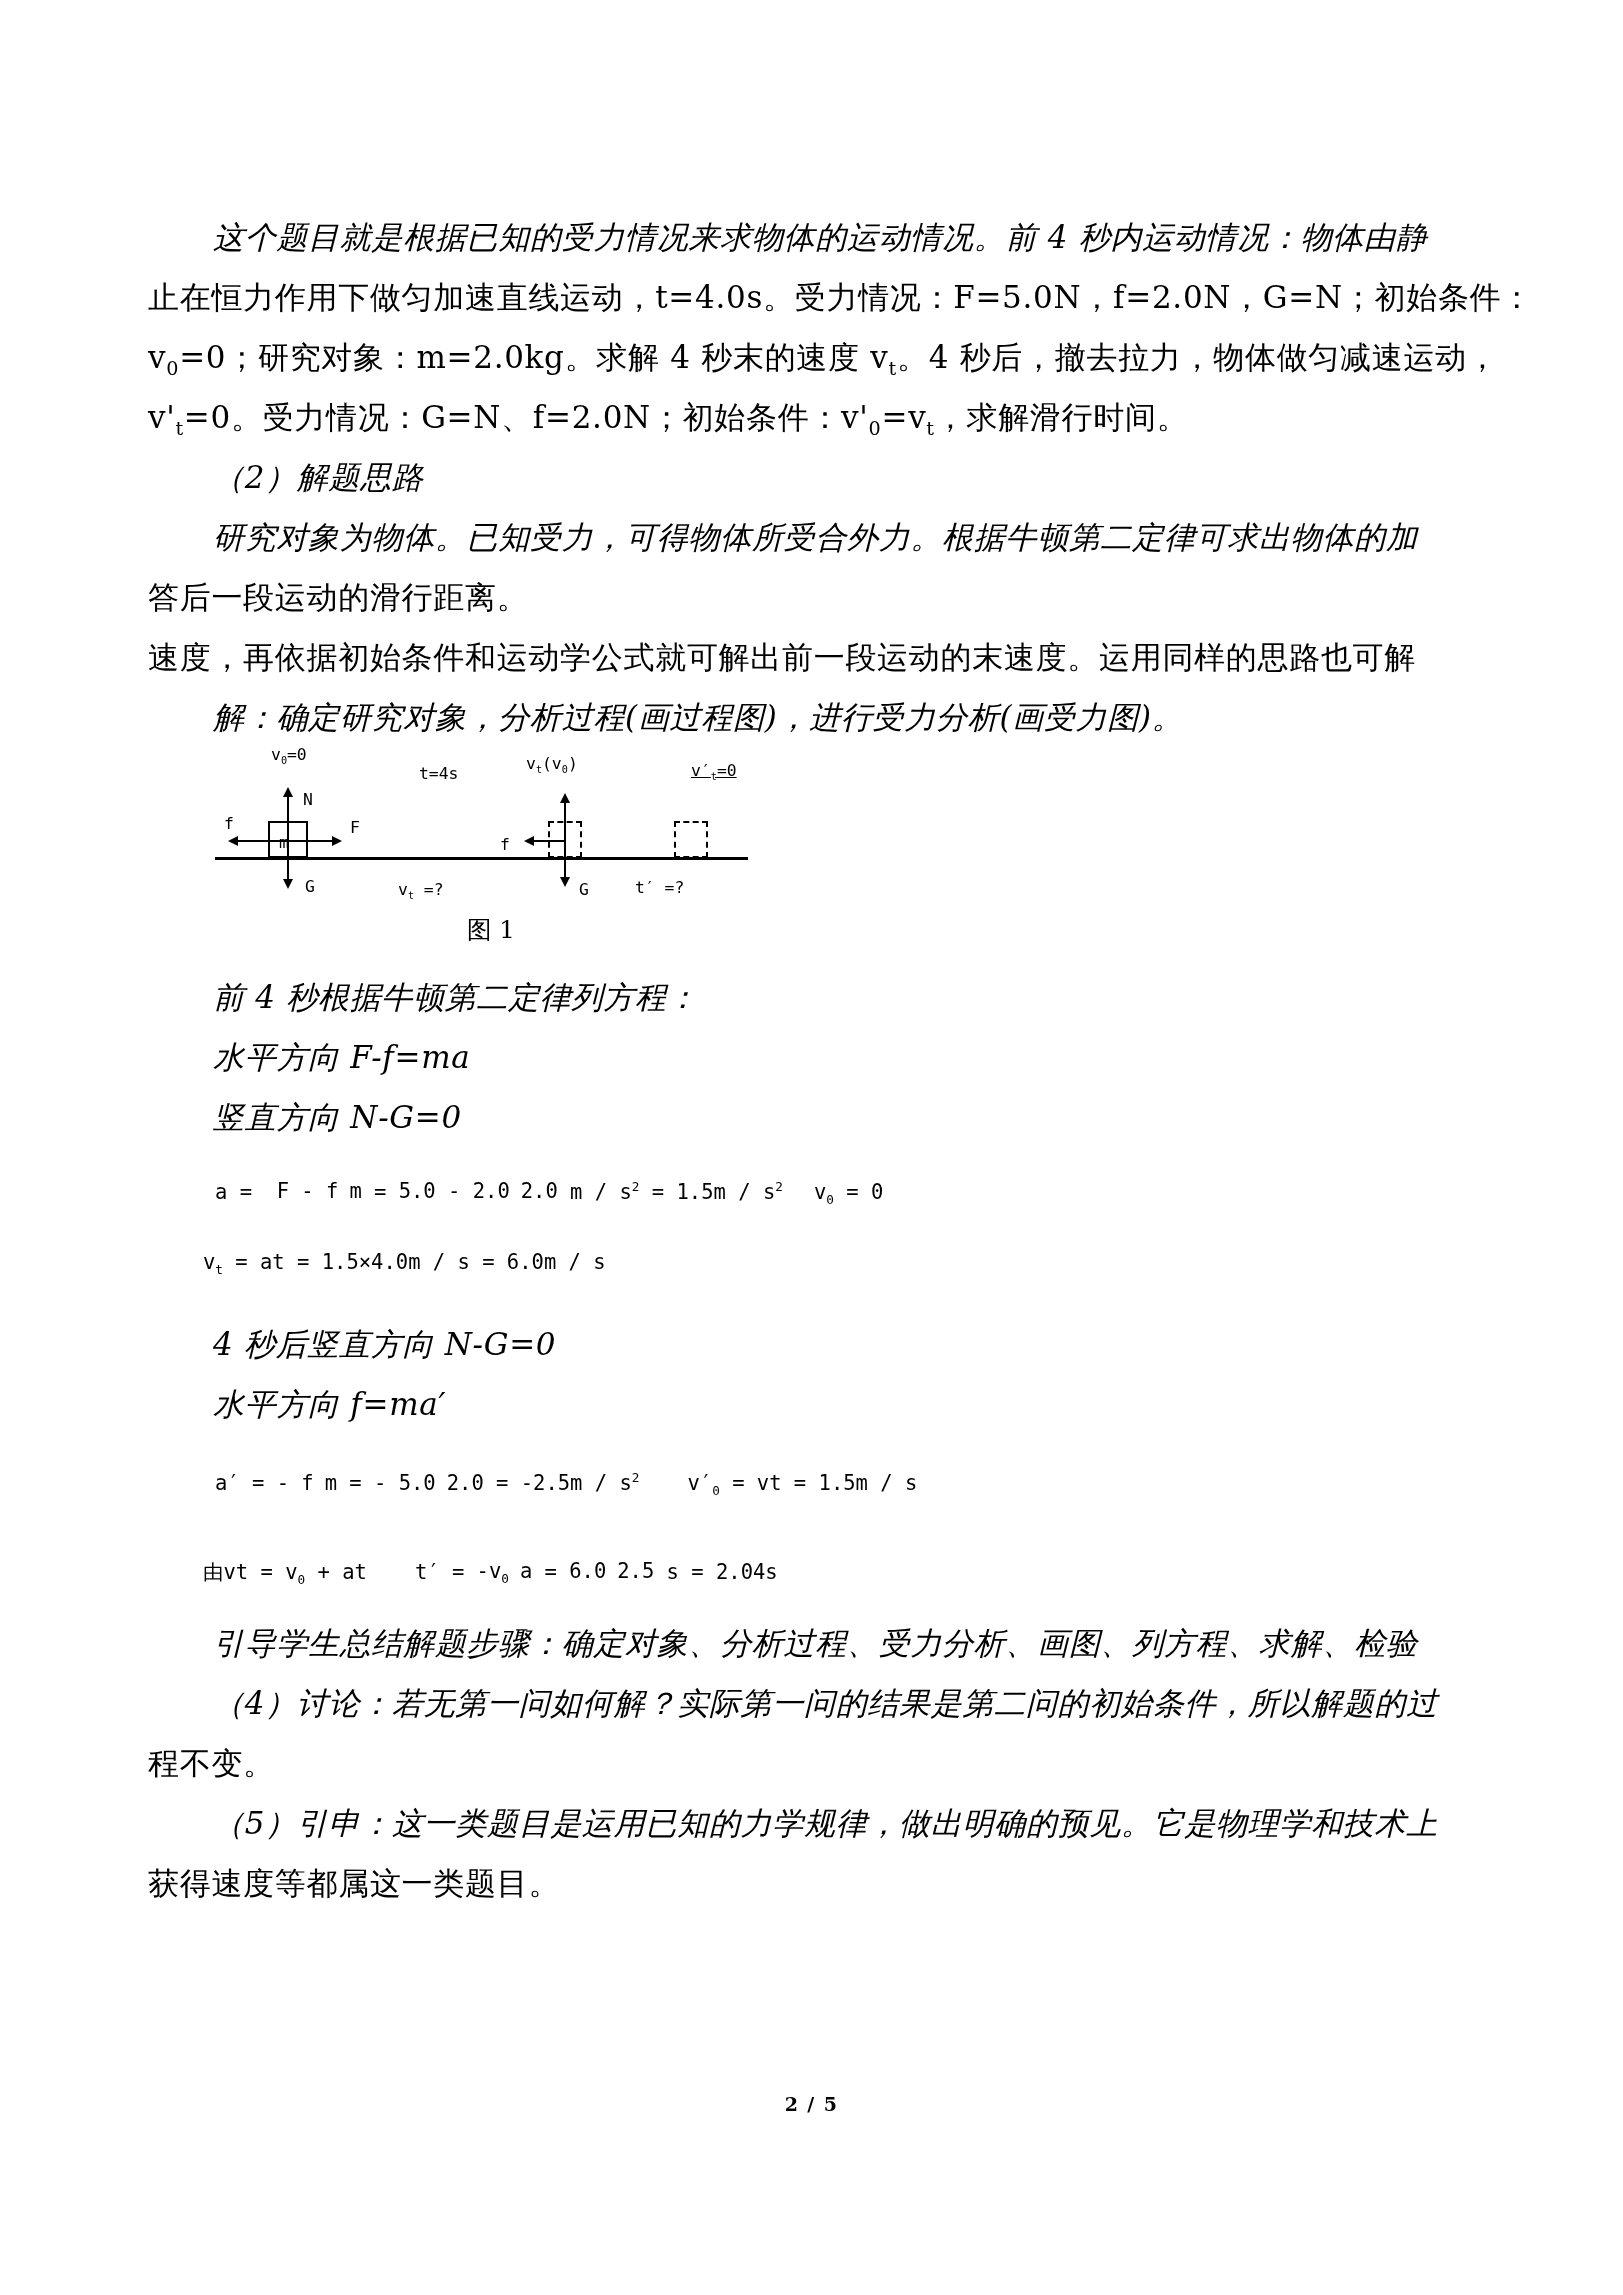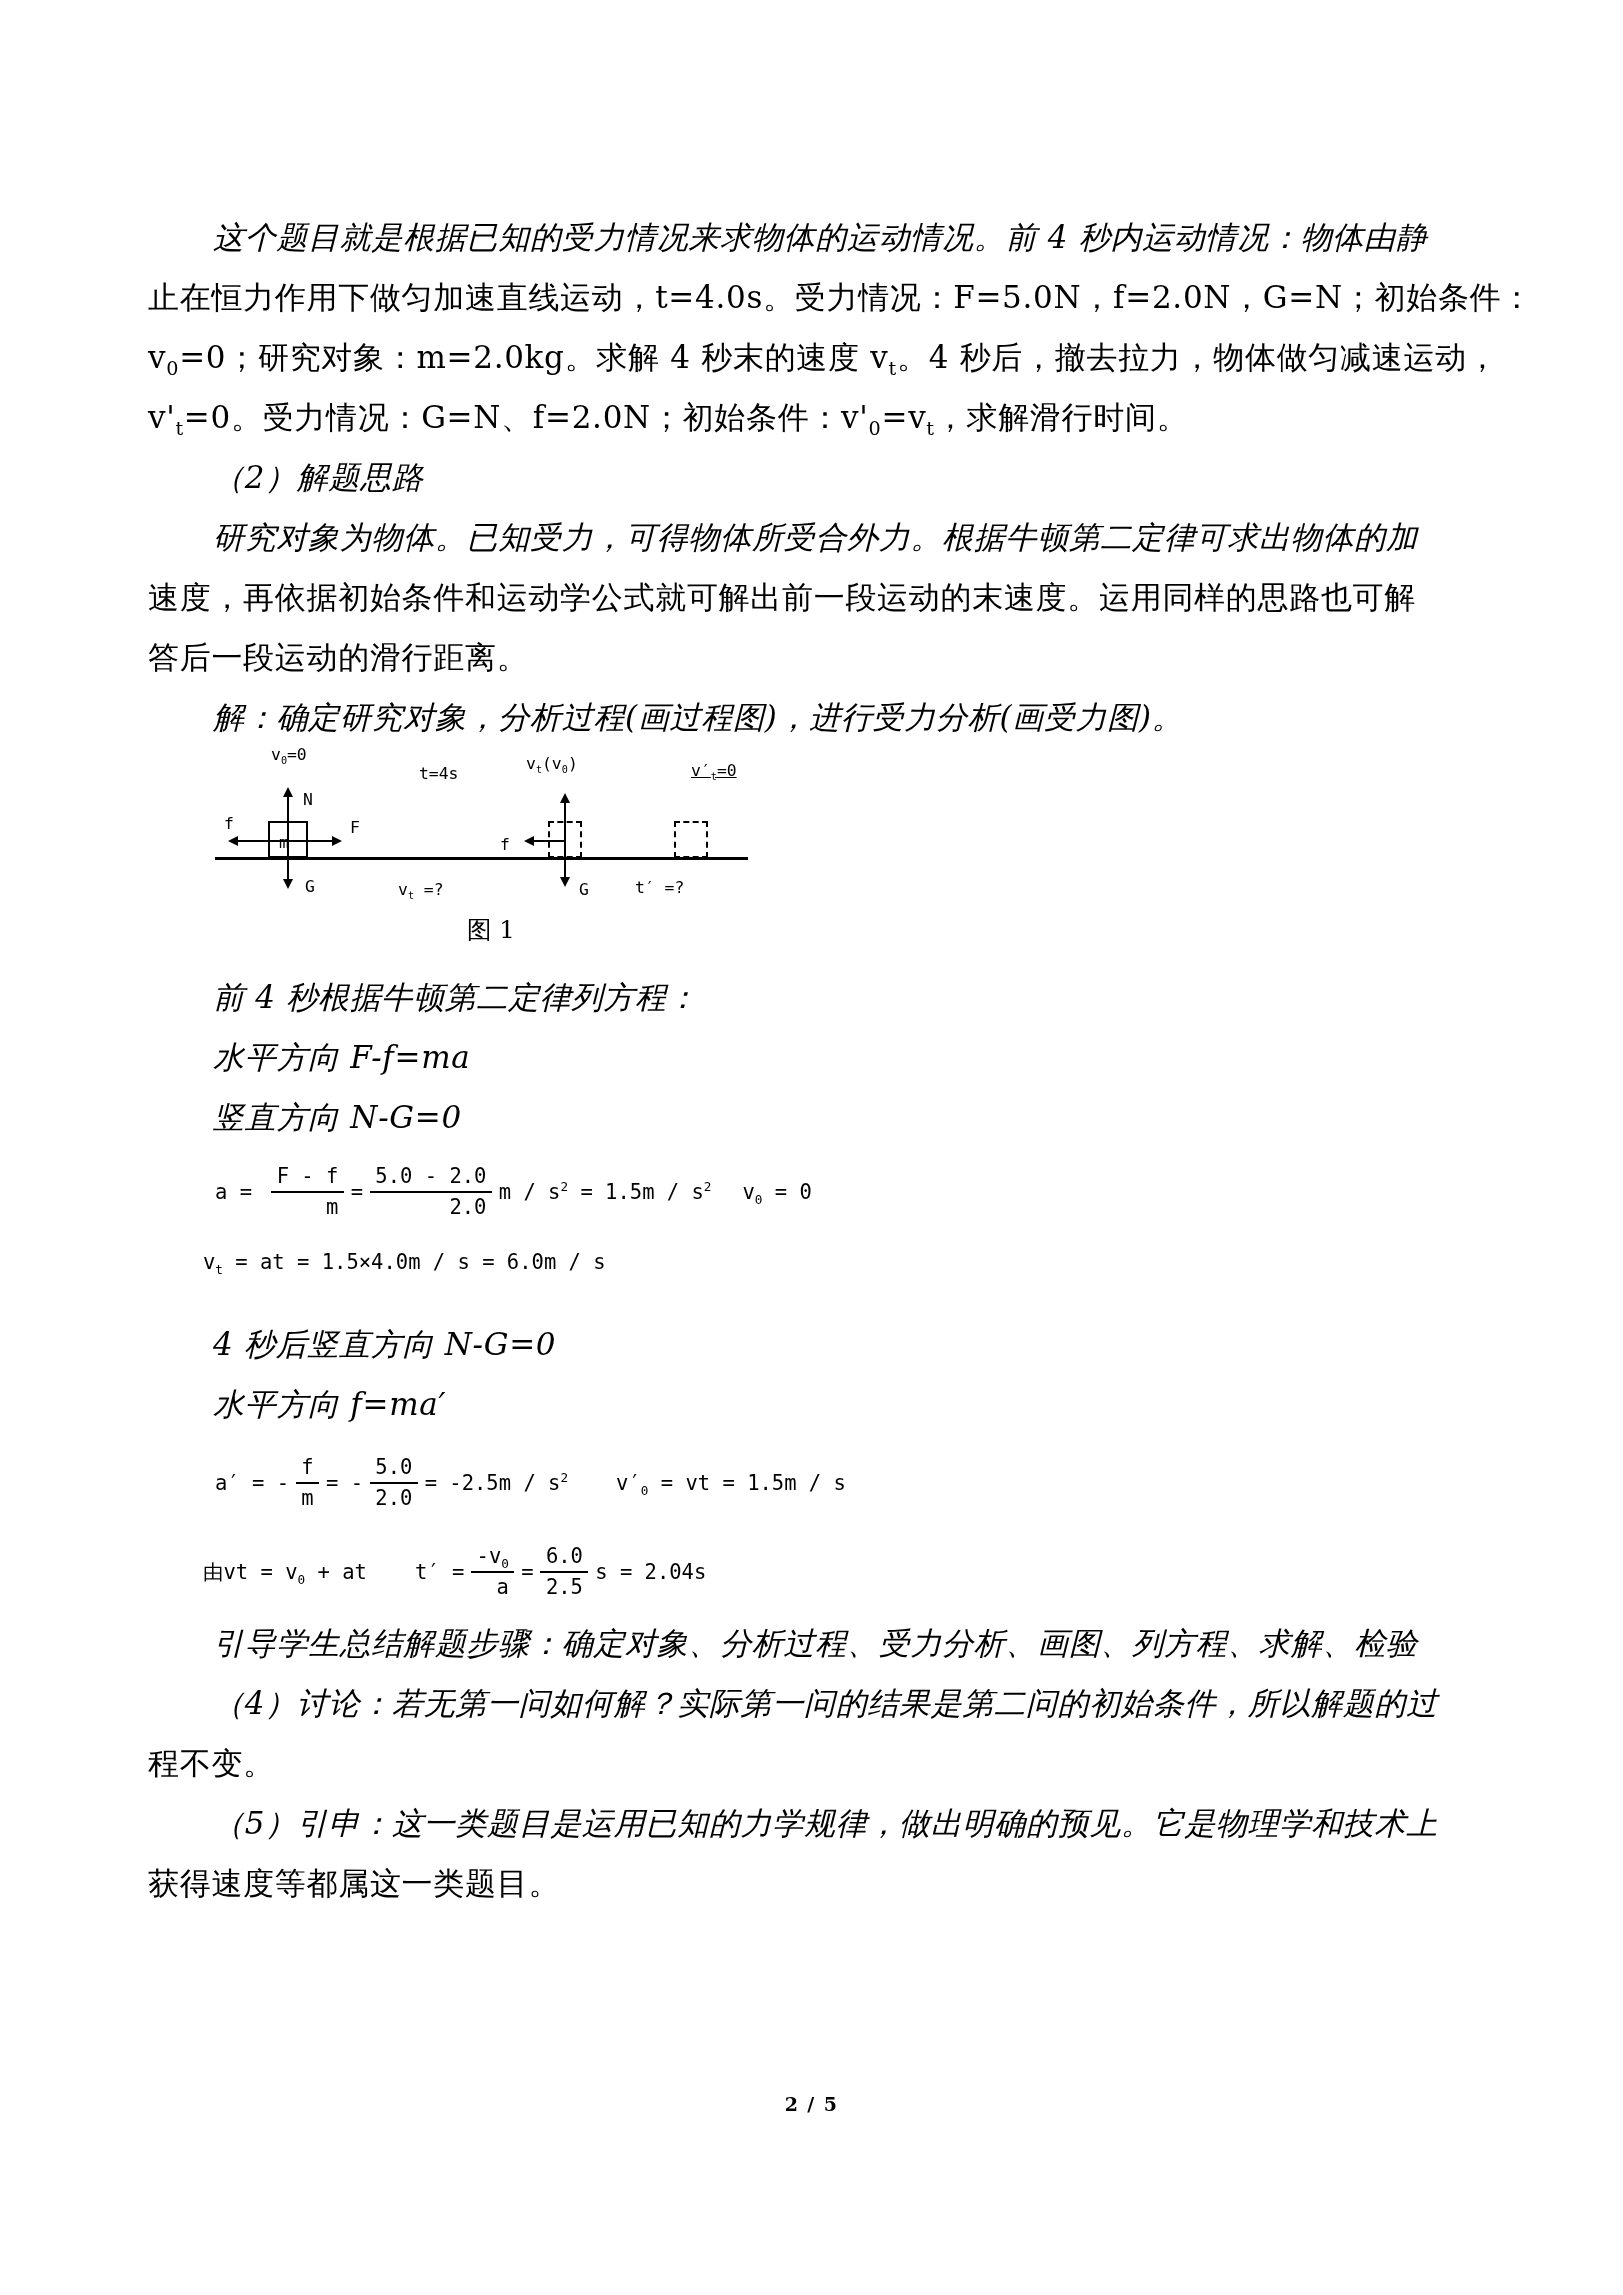--- a/index.html
+++ b/index.html
@@ -33,21 +33,21 @@
                font-size:24.5px;line-height:27px;}
 
   
   .eq{display:flex;align-items:center;
       font-family:"DejaVu Sans Mono","Liberation Mono",monospace;
       font-size:20.5px;white-space:pre;}
   .eq-1{height:89px;margin-left:67px;}
   .eq-2{height:51px;margin-left:55px;align-items:center;}
   .eq-3{height:82px;margin-left:67px;}
   .eq-4{height:82px;margin-left:55px;margin-top:6.8px;}
-  .frac{display:inline-flex;flex-direction:column;align-items:flex-end;margin:0 6.8px;}
+  .frac{display:inline-flex;flex-direction:row;align-items:flex-start;margin:0 6.8px;}
   .frac .num,.frac .den{line-height:29px;padding:0 5.5px;white-space:pre;}
   .frac .bar{height:2px;background:#000;align-self:stretch;}
   .eq .gap{margin-left:31px;}
   .eq .gap-lg{margin-left:48px;}
   .line-4s{margin-top:27px;}
   .eq3-wrap{margin-top:8.2px;}
 
   .page-number{position:absolute;top:2093px;left:0;width:1623px;text-align:center;
                font-size:19px;font-weight:bold;letter-spacing:1.4px;}
 </style>
@@ -55,22 +55,22 @@
 <body>
 
 <div class="content">
 
   <div class="tl ind">这个题目就是根据已知的受力情况来求物体的运动情况。前 4 秒内运动情况：物体由静</div>
   <div class="tl">止在恒力作用下做匀加速直线运动，t=4.0s。受力情况：F=5.0N，f=2.0N，G=N；初始条件：</div>
   <div class="tl">v<sub>0</sub>=0；研究对象：m=2.0kg。求解 4 秒末的速度 v<sub>t</sub>。4 秒后，撤去拉力，物体做匀减速运动，</div>
   <div class="tl">v'<sub>t</sub>=0。受力情况：G=N、f=2.0N；初始条件：v'<sub>0</sub>=v<sub>t</sub>，求解滑行时间。</div>
   <div class="tl ind">（2）解题思路</div>
   <div class="tl ind">研究对象为物体。已知受力，可得物体所受合外力。根据牛顿第二定律可求出物体的加</div>
+  <div class="tl">答后一段运动的滑行距离。</div>
   <div class="tl">速度，再依据初始条件和运动学公式就可解出前一段运动的末速度。运用同样的思路也可解</div>
-  <div class="tl">答后一段运动的滑行距离。</div>
   <div class="tl ind">解：确定研究对象，分析过程(画过程图)，进行受力分析(画受力图)。</div>
 
   <div class="figure">
 
     <span class="fig-label" style="left:123px;top:-1.4px;">v<sub>0</sub>=0</span>
     <span class="fig-label" style="left:271px;top:17.7px;">t=4s</span>
     <span class="fig-label" style="left:378px;top:8.2px;">v<sub>t</sub>(v<sub>0</sub>)</span>
     <span class="fig-label" style="left:543px;top:15px;text-decoration:underline;">v′<sub>t</sub>=0</span>
 
     <div class="ground" style="left:67px;top:110px;width:533px;"></div>

